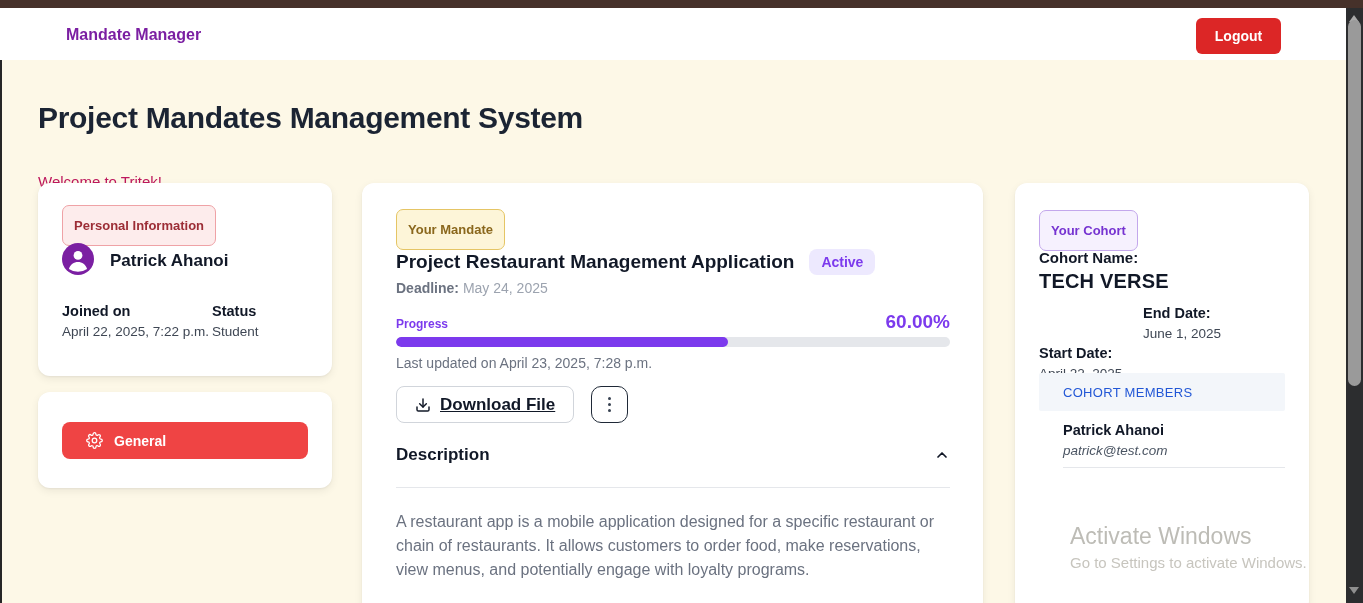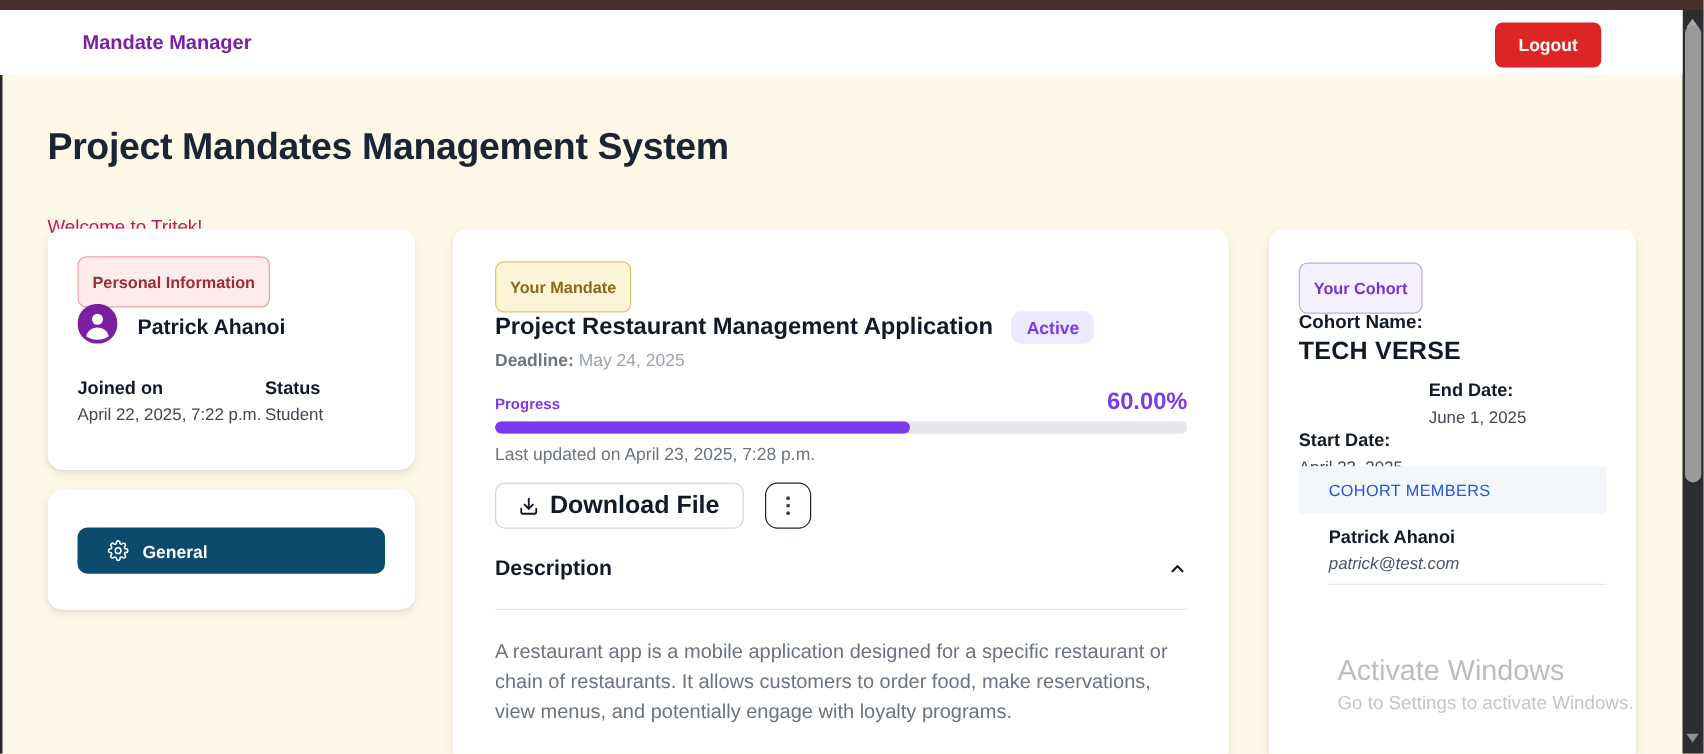--- a/index.html
+++ b/index.html
@@ -50,40 +50,40 @@
   .p-badge { position:absolute; left:24px; top:22px; }
   .profile-row { position:absolute; left:24px; top:60px; display:flex; align-items:center; gap:16px; }
   .avatar { width:32px; height:32px; }
   .profile-name { font-size:17px; font-weight:bold; color:#111827; }
   .info-cols { position:absolute; left:24px; top:120px; display:flex; }
   .info-col1 { width:150px; }
   .info-label { font-size:14.5px; font-weight:bold; color:#111827; margin-bottom:5px; }
   .info-value { font-size:13.5px; color:#3f4754; }
 
   
-  .general-btn { position:absolute; left:24px; top:30px; width:246px; height:37px; background:#0c4a6e;
+  .general-btn { position:absolute; left:24px; top:30px; width:246px; height:37px; background:#ef4444;
     border:none; border-radius:8px; color:#fff; font-size:14px; font-weight:bold; cursor:pointer;
     display:flex; align-items:center; gap:11px; padding-left:24px; font-family:"Liberation Sans", sans-serif; }
 
   
   .m-badge { position:absolute; left:34px; top:26px; }
   .m-title-row { position:absolute; left:34px; top:66px; display:flex; align-items:center; gap:15px; }
   .m-title { font-size:19px; font-weight:bold; color:#111827; }
   .m-deadline { position:absolute; left:34px; top:97px; font-size:14px; color:#9ca3af; }
   .m-deadline b { color:#6b7280; }
   .m-progress-row { position:absolute; left:34px; top:128px; width:554px; display:flex; justify-content:space-between; align-items:baseline; }
   .m-progress-label { font-size:12px; font-weight:bold; color:#7c3aed; }
   .m-progress-pct { font-size:19px; font-weight:bold; color:#7c3aed; }
   .m-track { position:absolute; left:34px; top:154px; width:554px; height:10px; background:#e5e7eb; border-radius:5px; overflow:hidden; }
   .m-fill { height:100%; background:#7c3aed; border-radius:5px; }
   .m-updated { position:absolute; left:34px; top:172px; font-size:14px; color:#6b7280; }
   .m-btn-row { position:absolute; left:34px; top:203px; display:flex; gap:17px; }
   .download-btn { height:37px; padding:0 18px; background:#fff; border:1px solid #d1d5db; border-radius:8px;
-    display:flex; align-items:center; gap:9px; font-size:20px; font-weight:bold; color:#111827; cursor:pointer;
-    font-family:"Liberation Sans", sans-serif; }
+    display:flex; align-items:center; gap:9px; font-size:17px; font-weight:bold; color:#111827; cursor:pointer;
+    font-family:"Liberation Sans", sans-serif;text-decoration:underline; }
   .dots-btn { width:37px; height:37px; background:#fff; border:1px solid #1f2937; border-radius:10px;
     display:flex; flex-direction:column; align-items:center; justify-content:center; gap:3px; cursor:pointer; }
   .dot { width:3px; height:3px; border-radius:50%; background:#374151; }
   .m-desc-header { position:absolute; left:34px; top:262px; width:554px; display:flex; justify-content:space-between;
     align-items:center; cursor:pointer; }
   .m-desc-title { font-size:17px; font-weight:bold; color:#111827; }
   .m-divider { position:absolute; left:34px; top:304px; width:554px; height:1px; background:#e5e7eb; }
   .m-paragraph { position:absolute; left:34px; top:327px; width:548px; font-size:16px; line-height:24px; color:#6b7280; }
 
   

